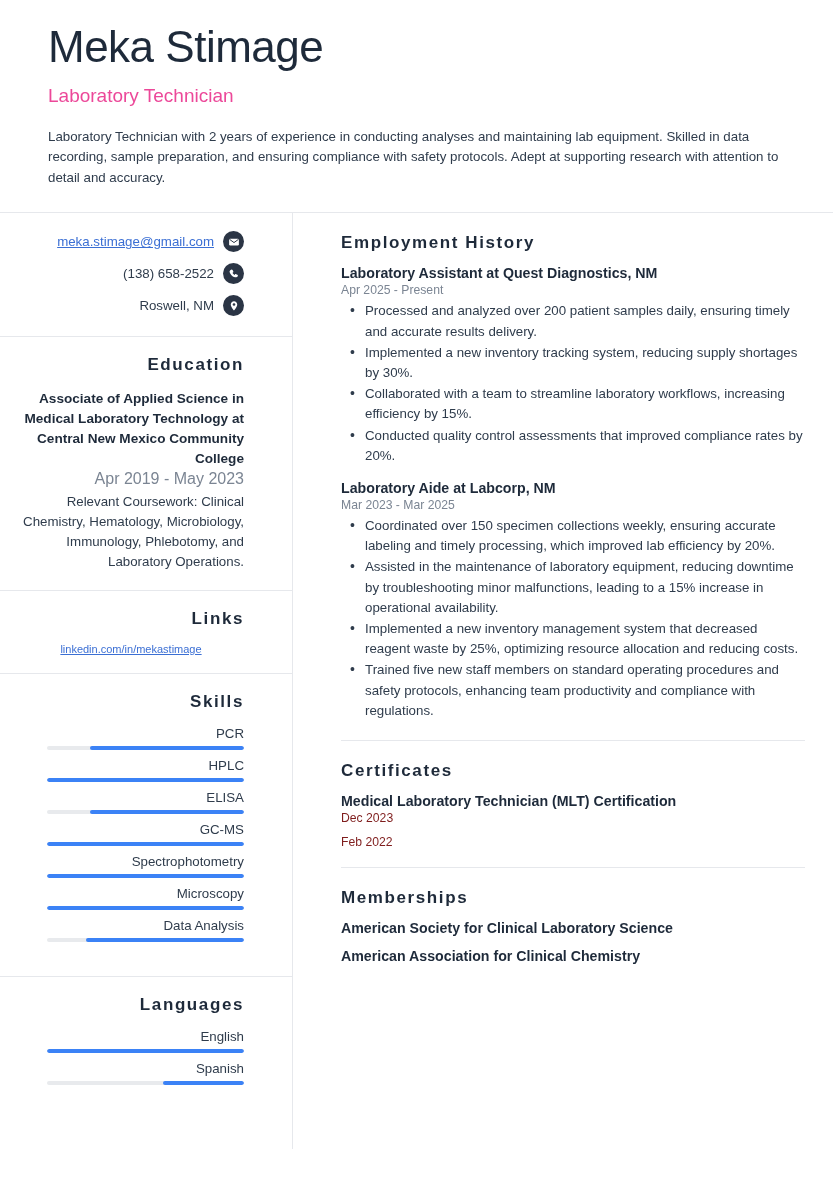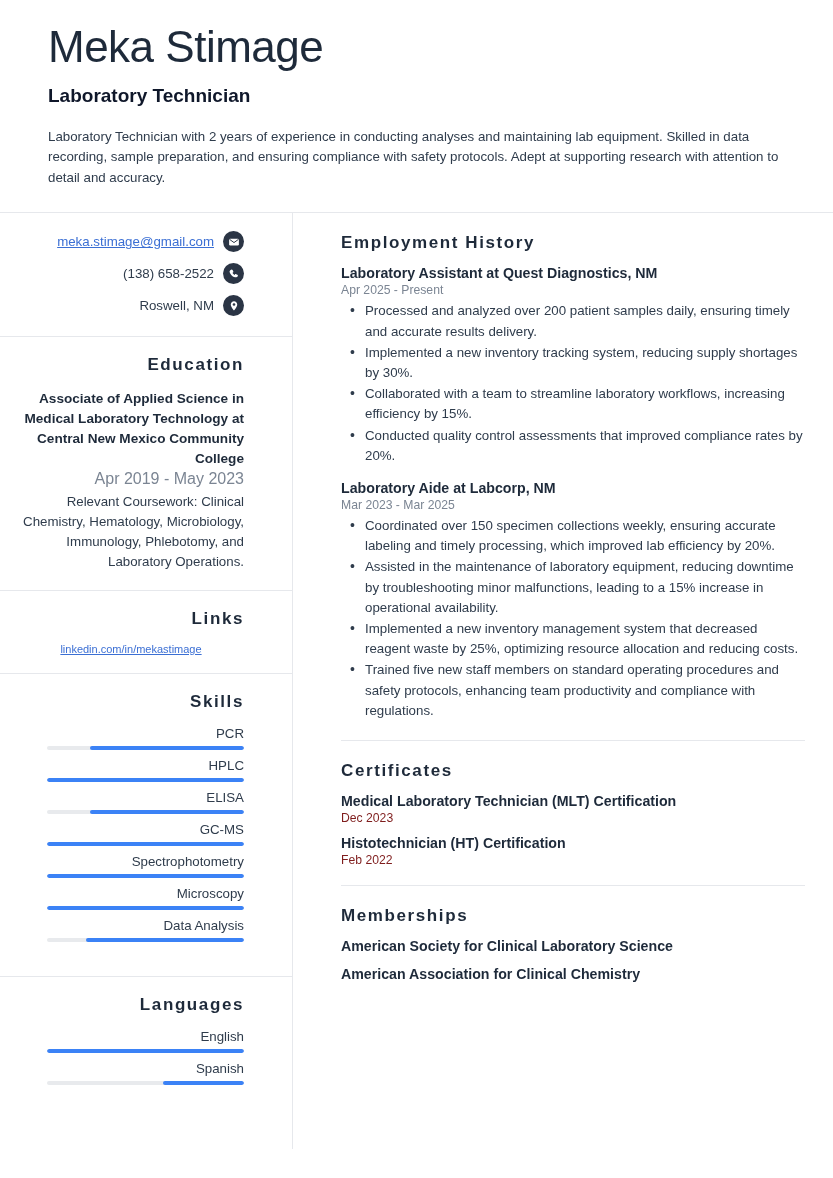--- a/index.html
+++ b/index.html
@@ -28,22 +28,22 @@
   .name {
     font-size: 44px;
     font-weight: 400;
     letter-spacing: -0.5px;
     color: #1e2a3a;
     line-height: 1.15;
     margin-bottom: 12px;
   }
   .job-title {
     font-size: 19px;
-    font-weight: 700;
-    color: #0f172a;
+    font-weight: 400;
+    color: #ec4899;
     margin-bottom: 20px;
   }
   .summary {
     font-size: 13.3px;
     line-height: 1.55;
     color: #2f3c4c;
     max-width: 740px;
   }
 
   
@@ -381,21 +381,20 @@
         </div>
       </div>
 
       <div class="rsection">
         <div class="rheading">Certificates</div>
         <div class="cert">
           <div class="cert-name">Medical Laboratory Technician (MLT) Certification</div>
           <div class="cert-date">Dec 2023</div>
         </div>
         <div class="cert">
-          <div class="cert-name">Histotechnician (HT) Certification</div>
           <div class="cert-date">Feb 2022</div>
         </div>
       </div>
 
       <div class="rsection">
         <div class="rheading">Memberships</div>
         <div class="member">American Society for Clinical Laboratory Science</div>
         <div class="member">American Association for Clinical Chemistry</div>
       </div>
 

